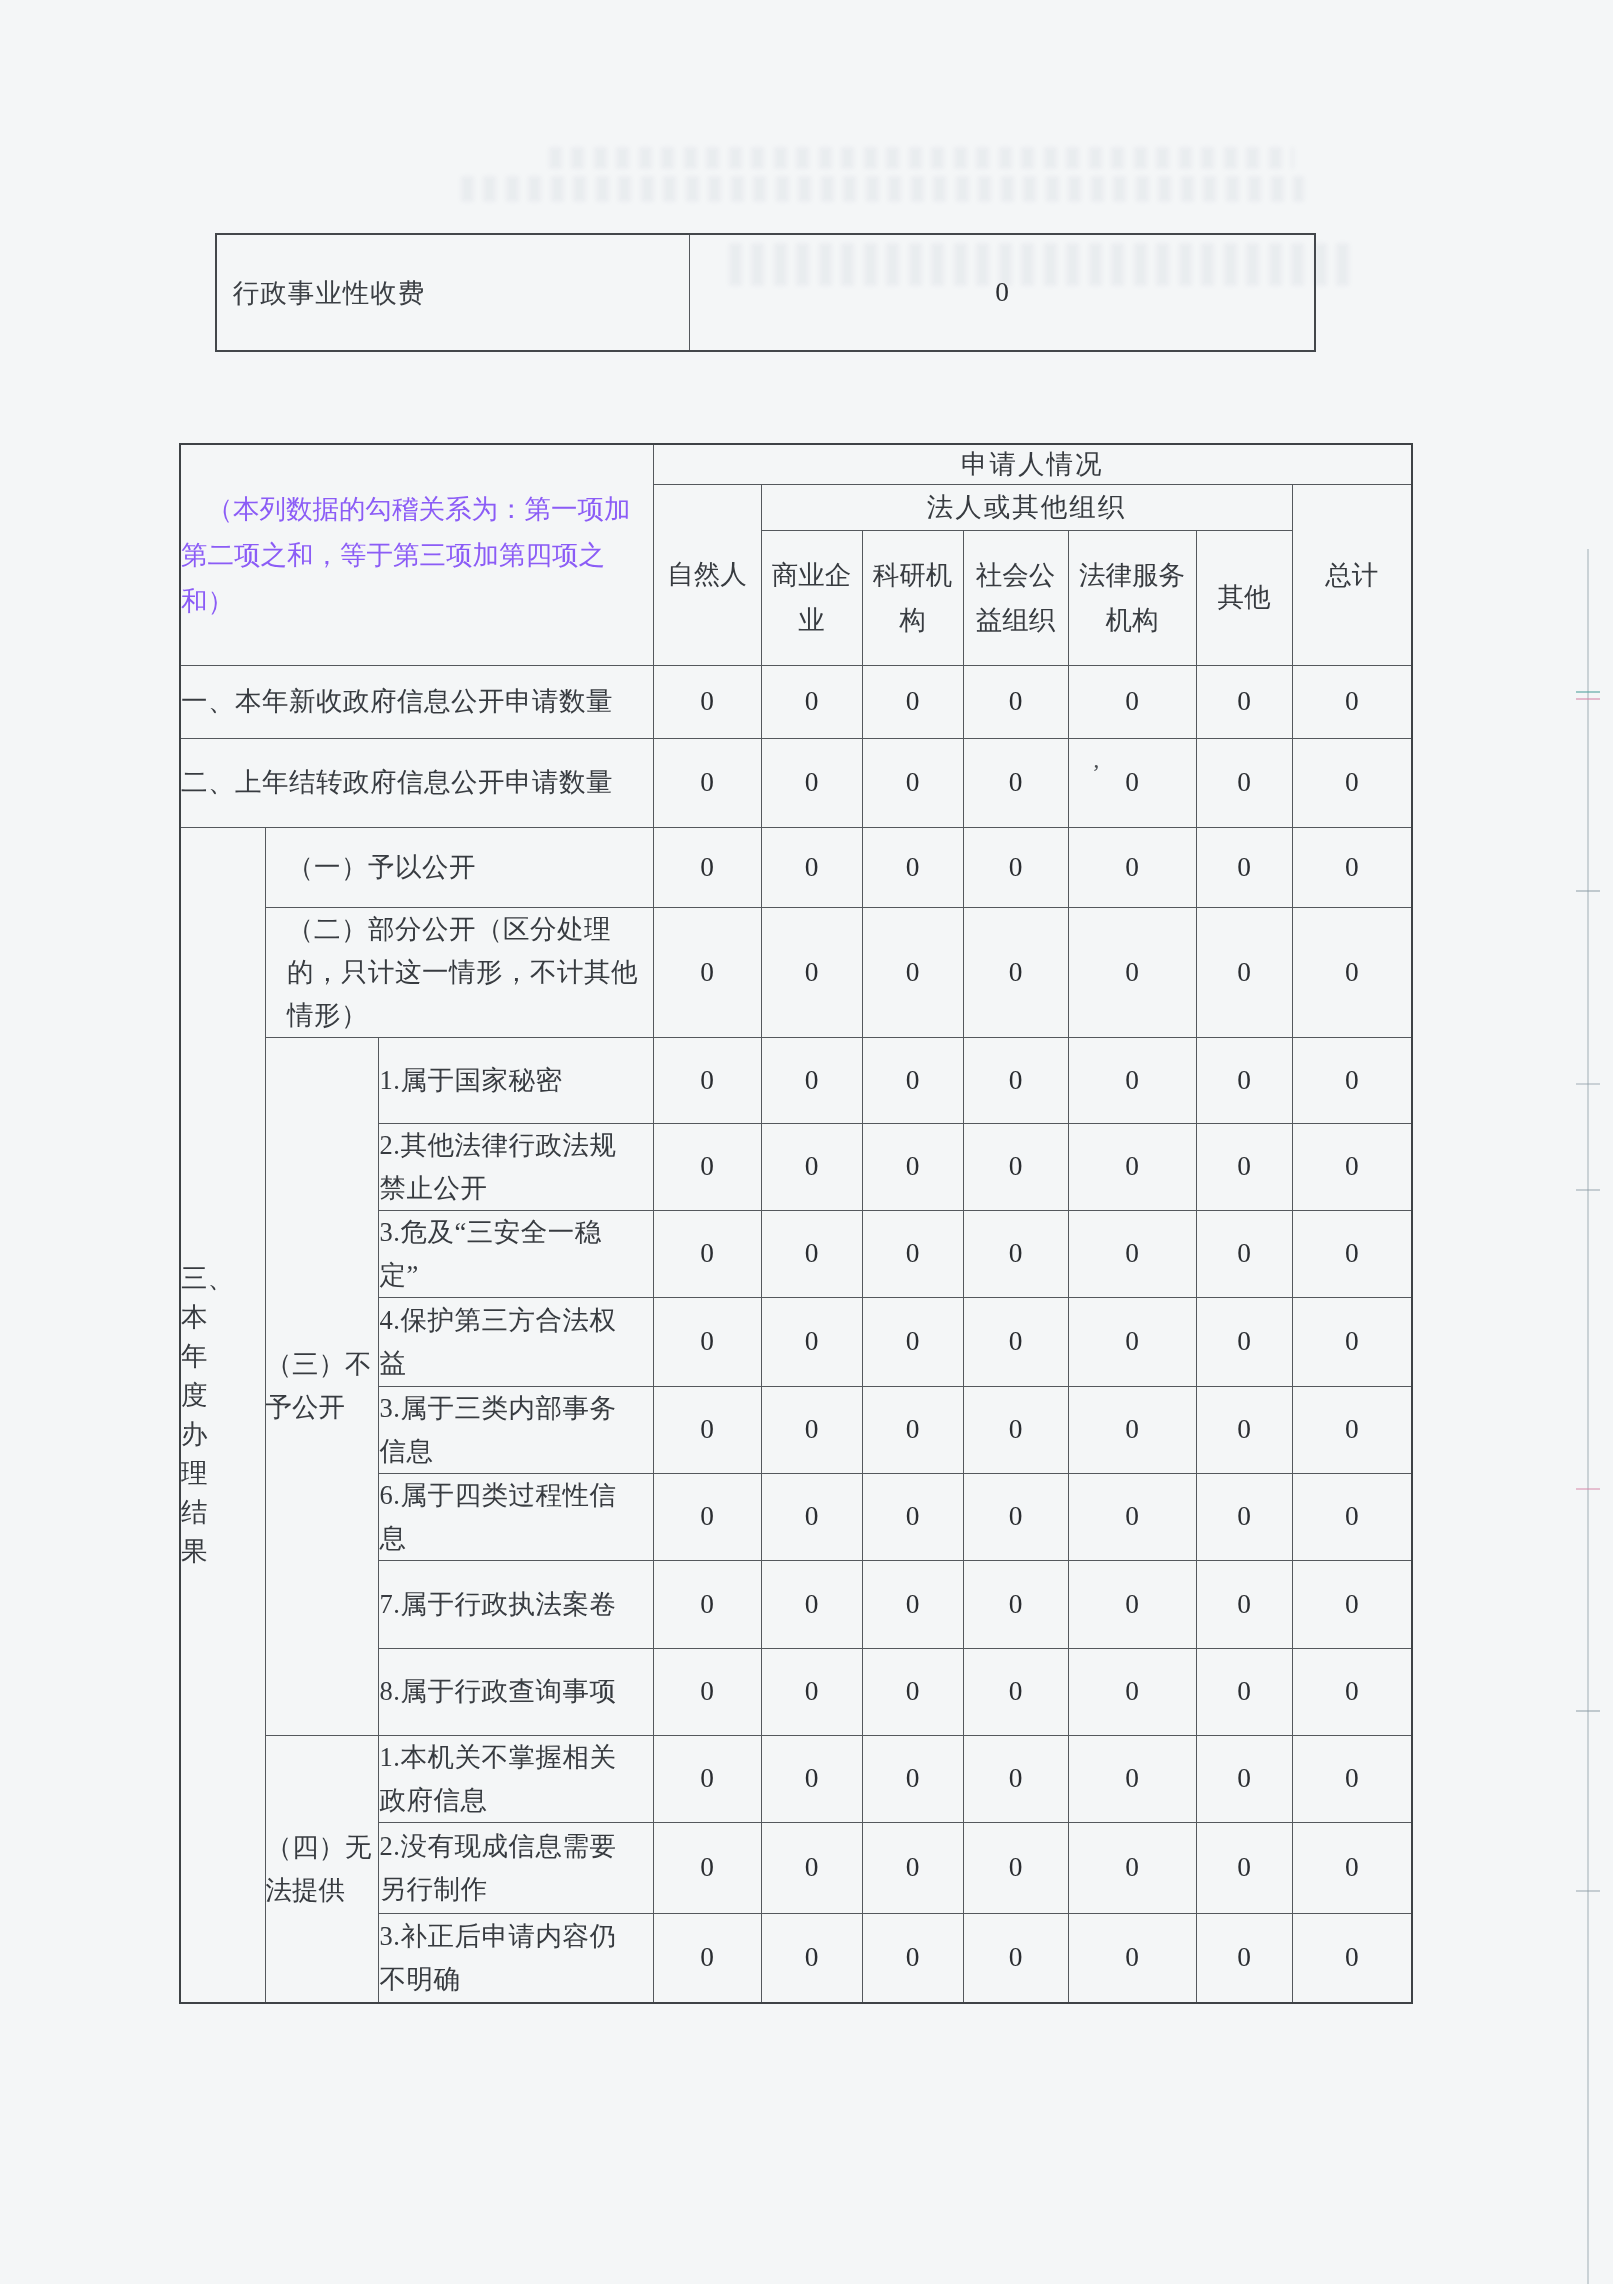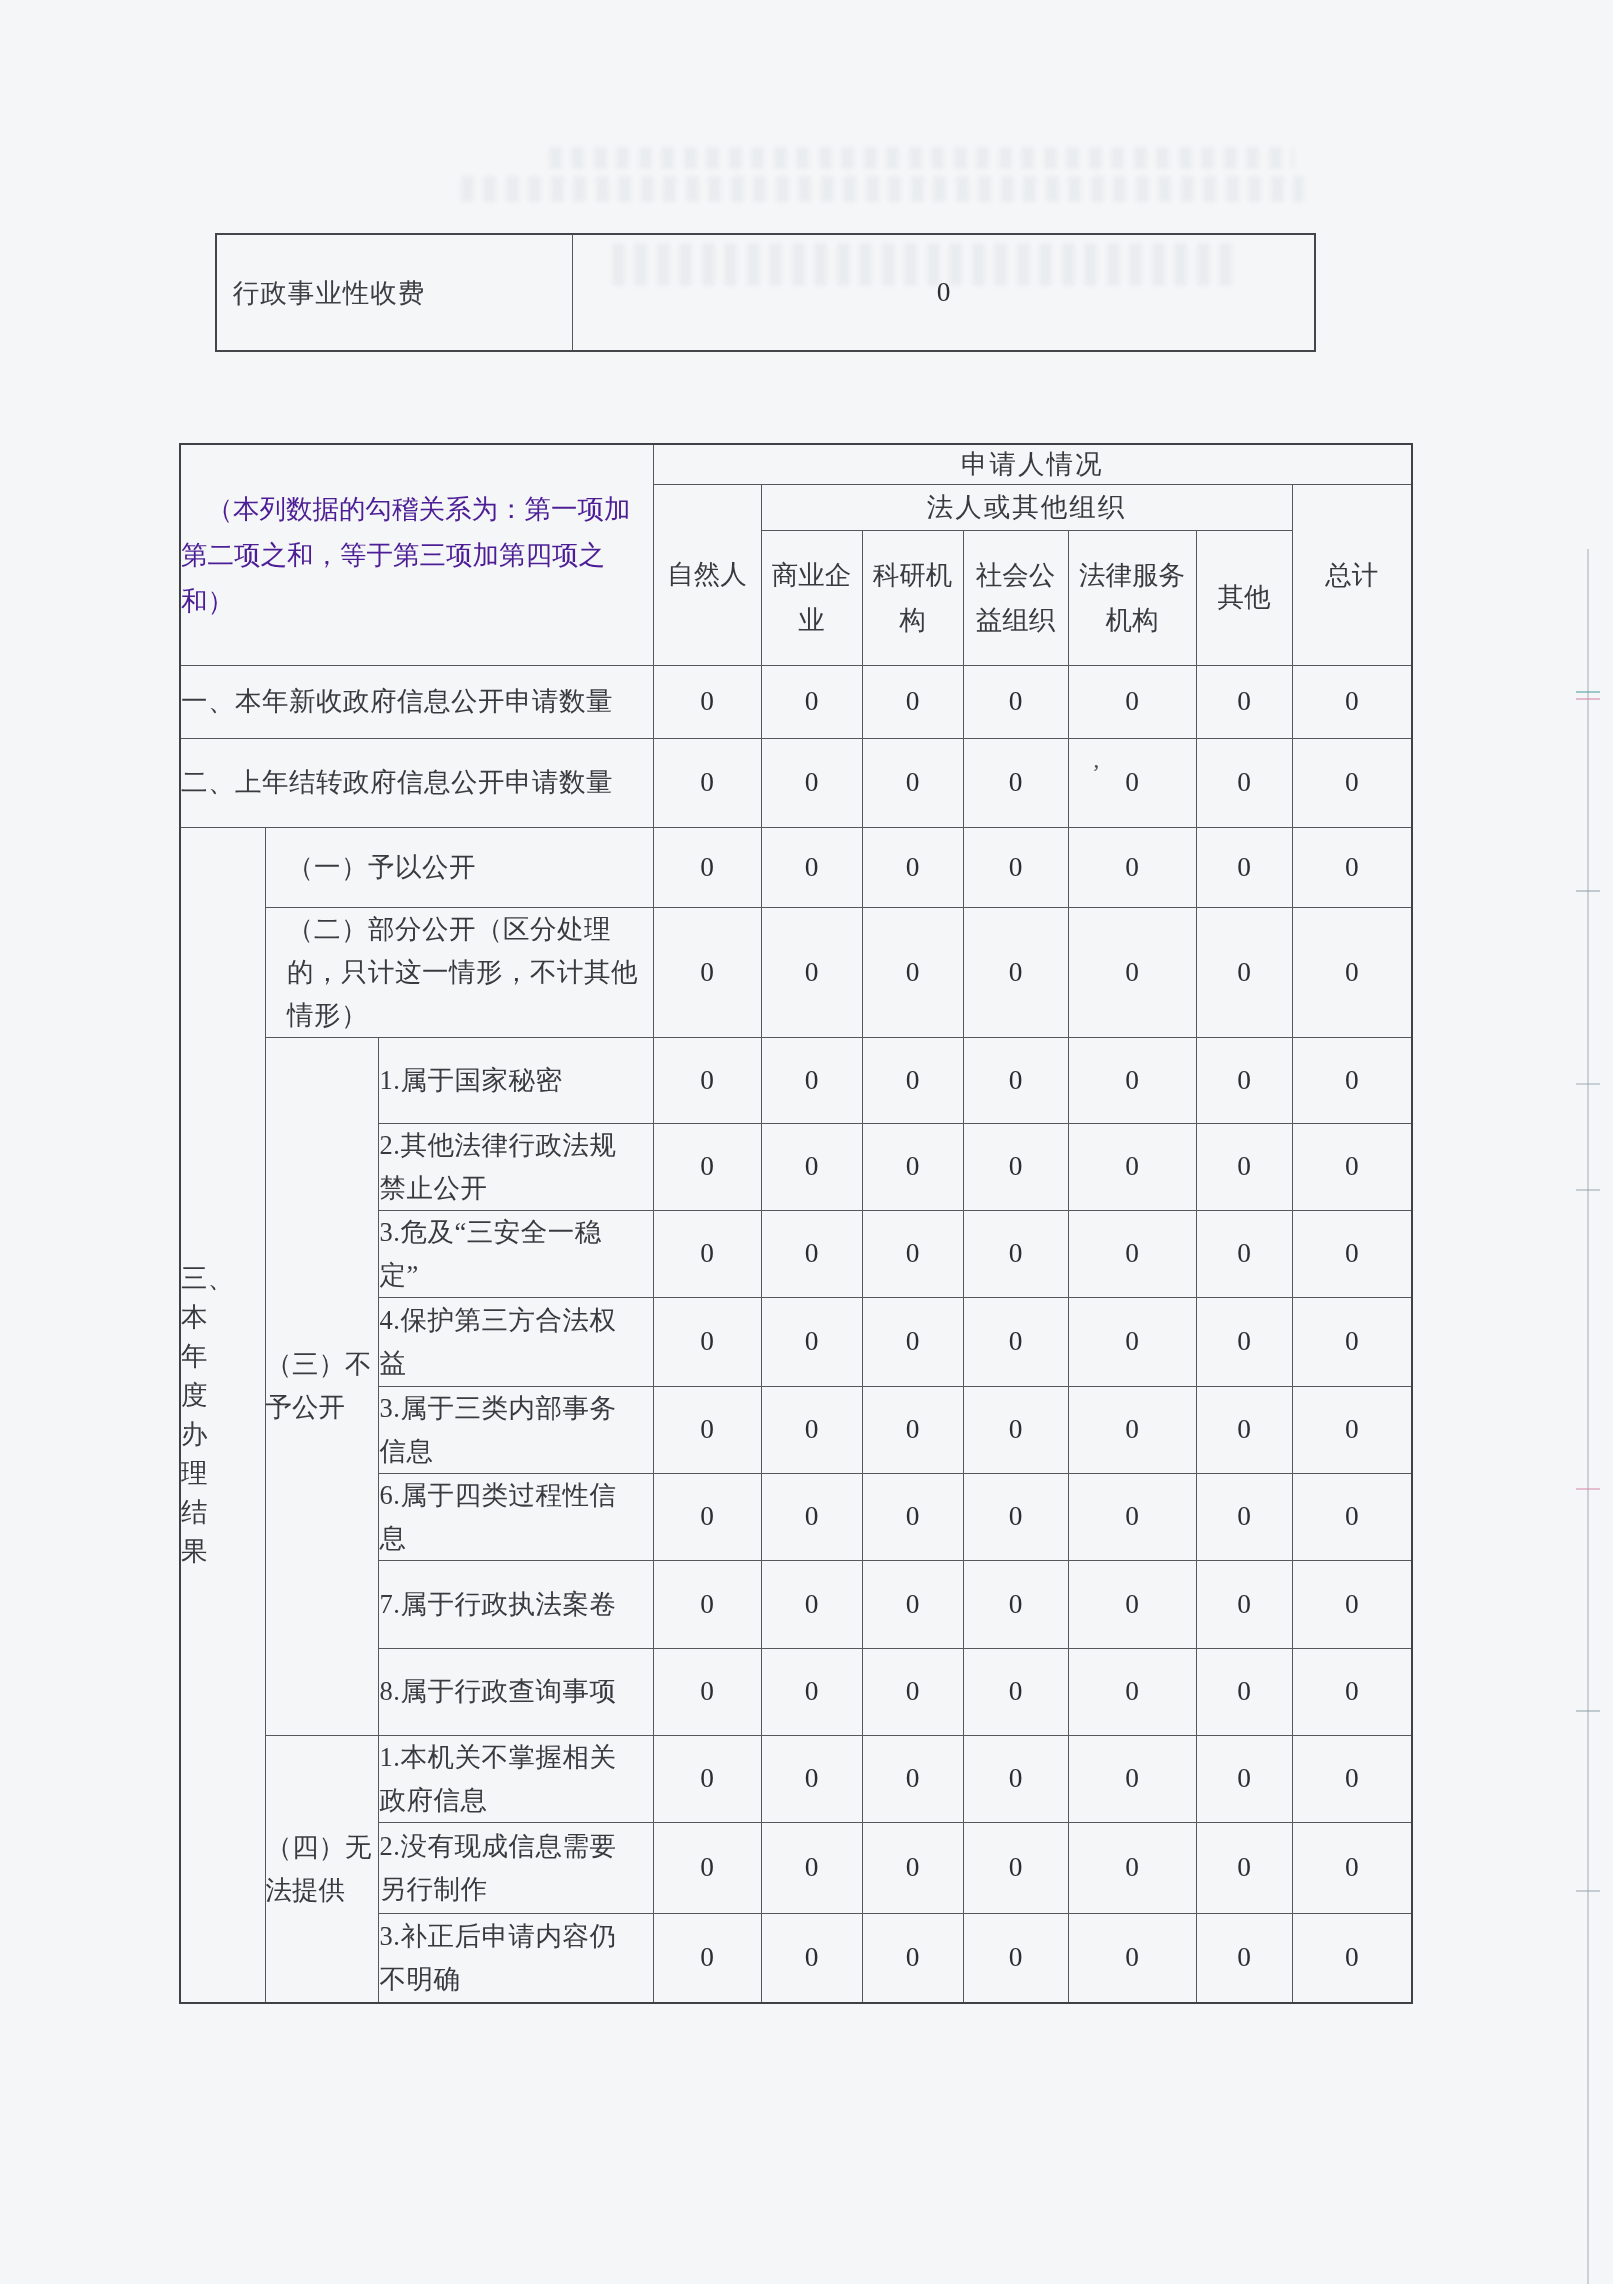--- a/index.html
+++ b/index.html
@@ -16,21 +16,21 @@
   }
   
   .fee-table{
     position:absolute;left:215px;top:233px;
     width:1101px;height:119px;
     border:2px solid #43474b;
     display:flex;
     box-sizing:border-box;
   }
   .fee-label-cell{
-    width:356px;box-sizing:border-box;
+    width:473px;box-sizing:border-box;
     border-right:1px solid #54585d;
     display:flex;align-items:center;
     padding-left:15.7px;
     font-size:26.5px;letter-spacing:1px;color:#3b3f44;
   }
   .fee-value-cell{
     flex:1;display:flex;align-items:center;justify-content:center;
     font-size:27.4px;color:#2a2d31;
     position:relative;
   }
@@ -57,21 +57,21 @@
     font-weight:normal;
     padding:0;
     vertical-align:middle;
   }
   table.main{border:2px solid #3e4246;}
   th.corner{
     text-align:left;
     padding:0 5.9px 0 13.7px;
     line-height:46px;
     text-indent:25.5px;
-    color:#4c1d95;
+    color:#8b5cf6;
   }
   th.group-head{text-align:center;letter-spacing:2px;}
   tr.h3 th{line-height:45px;text-align:center;}
   th.c-nat{padding:0 27.4px;line-height:45px;}
   th.c-biz{padding:0 19.6px;}
   th.c-sci{padding:0 19.6px;}
   th.c-soc{padding:0 13.7px;margin-top:7px;}
   th.c-law{padding:0 15.7px;}
   th.c-oth{padding:0 7.8px;}
   th.c-tot{padding:0 7.8px;}

